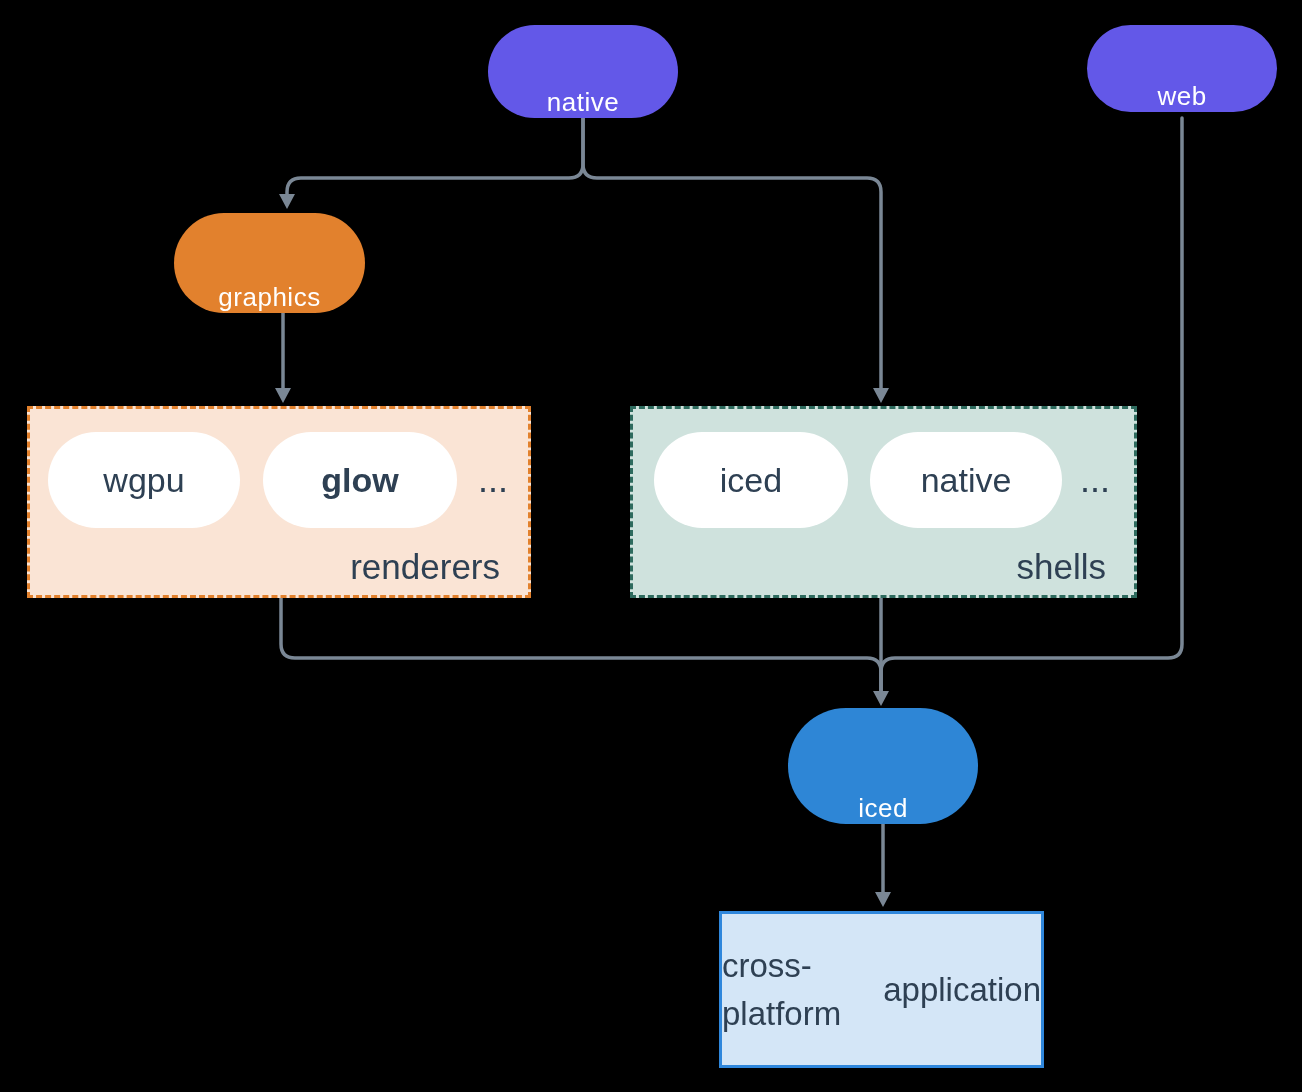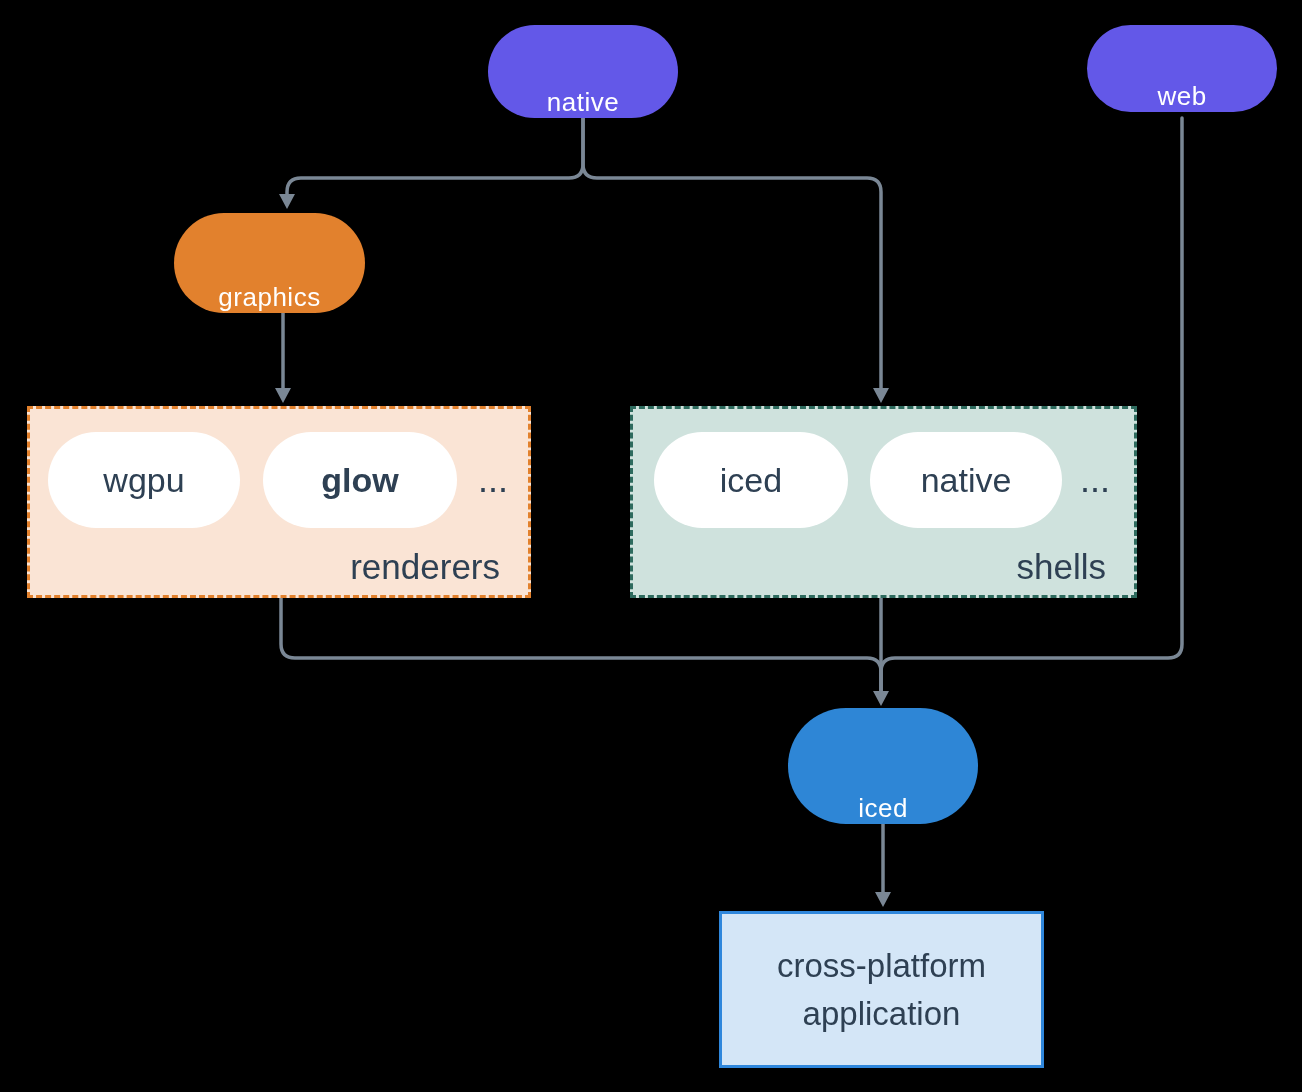--- a/index.html
+++ b/index.html
@@ -85,21 +85,20 @@
     font-size: 35px;
     color: var(--ink);
   }
   #application {
     position: absolute;
     left: 719px; top: 911px; width: 325px; height: 157px;
     box-sizing: border-box;
     background: var(--app-bg);
     border: 3px solid var(--app-border);
     display: flex;
-    flex-direction: column;
     align-items: center;
     justify-content: center;
     font-size: 33px;
     line-height: 1.45;
     color: var(--ink);
   }
 </style>
 </head>
 <body>
 

